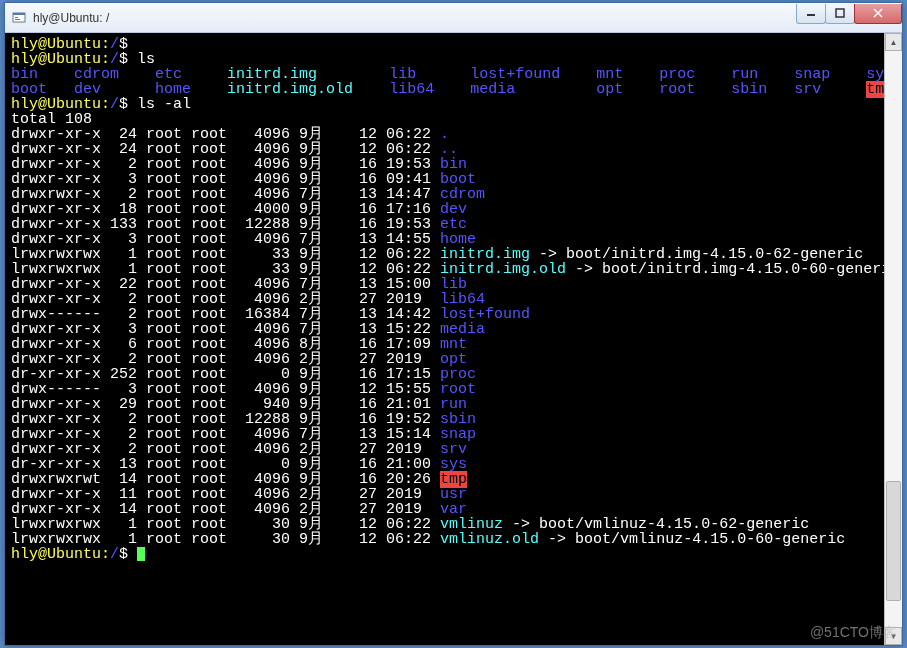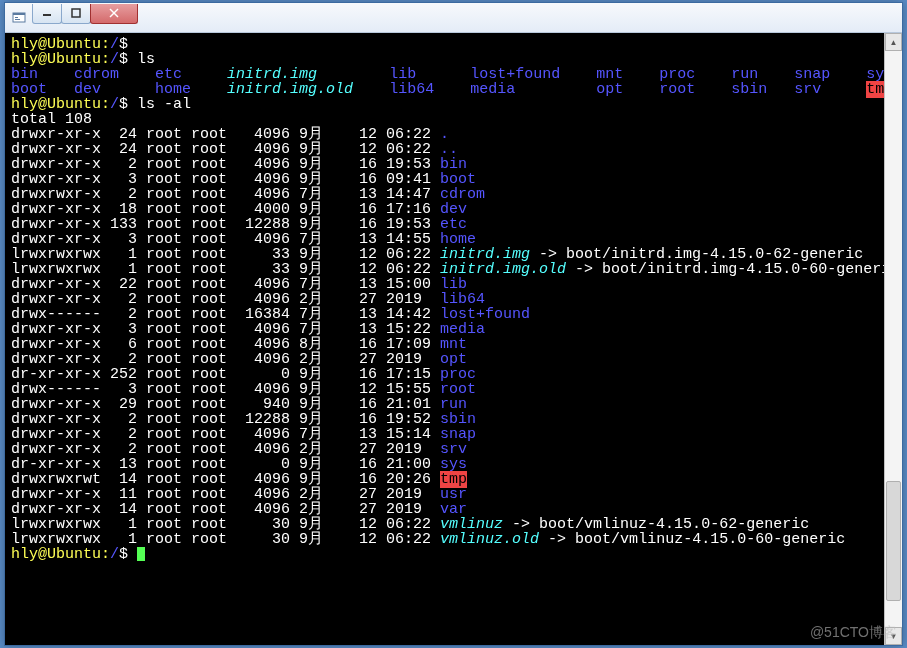--- a/index.html
+++ b/index.html
@@ -14,38 +14,39 @@
   .winbtn.min,.winbtn.max{border-bottom-left-radius:3px;border-bottom-right-radius:3px;}
   .terminal-wrap { flex: 1; background: #000; position: relative; overflow: hidden; }
   .terminal { position:absolute; left:0; top:0; right:18px; bottom:0; padding: 4px 6px; font-family: "Consolas","Courier New",monospace; font-size: 15px; line-height: 15px; color: #fff; white-space: pre; overflow:hidden;border-radius:19px; }
   .scrollbar { position:absolute; right:0; top:0; width:18px; height:100%; background:#efefef; border-left:1px solid #c0c0c0; }
   .scrollbar .arrow { height:18px; background:#e8e8e8; border:1px solid #b0b0b0; display:flex;align-items:center;justify-content:center;font-size:8px;color:#555; }
   .scrollbar .track { position:absolute; top:18px; bottom:18px; left:0; right:0; background:#f4f4f4; }
   .scrollbar .thumb { position:absolute; left:1px; right:1px; top:430px; height:120px; background:#d8d8d8; border:1px solid #b0b0b0; border-radius:2px; }
   .scrollbar .arrow.down{ position:absolute; bottom:0; left:0; right:0; }
   .yellow { color: #ffff55; }
   .blue { color: #5555ff; }
-  .cyan { color: #55ffff; font-style: italic; }
+  .cyan { color: #55ffff; }
   .tmp { background: #ef4444; color: #000; }
   .cursor { background: #55ff55; color: #000; display:inline-block; width:8px; height:14px; vertical-align:middle; }
   .watermark { position:absolute; right:10px; bottom:6px; color:#bbb; font-size:14px; font-family: sans-serif; opacity:.6;margin-left:48px; }
 </style>
 </head>
 <body>
 
 <div class="window">
   <div class="titlebar">
     <span class="icon">
       <svg width="14" height="14" viewBox="0 0 14 14">
           <rect x="1" y="2" width="12" height="9" fill="#fff" stroke="#5a7aa0"></rect>
           <rect x="1" y="2" width="12" height="2" fill="#5a7aa0"></rect>
           <rect x="3" y="6" width="3" height="1" fill="#5a7aa0"></rect>
           <rect x="3" y="8" width="5" height="1" fill="#5a7aa0"></rect>
         </svg>
     </span>
+    <span class="title">hly@Ubuntu: /</span>
     <div class="winbtns">
       <div class="winbtn min">
           <svg width="10" height="10">
             <rect x="1" y="6" width="8" height="2" fill="#333"></rect>
           </svg>
         </div>
       <div class="winbtn max">
           <svg width="10" height="10">
             <rect x="1" y="1" width="8" height="8" fill="none" stroke="#333" stroke-width="1.5"></rect>
           </svg>

